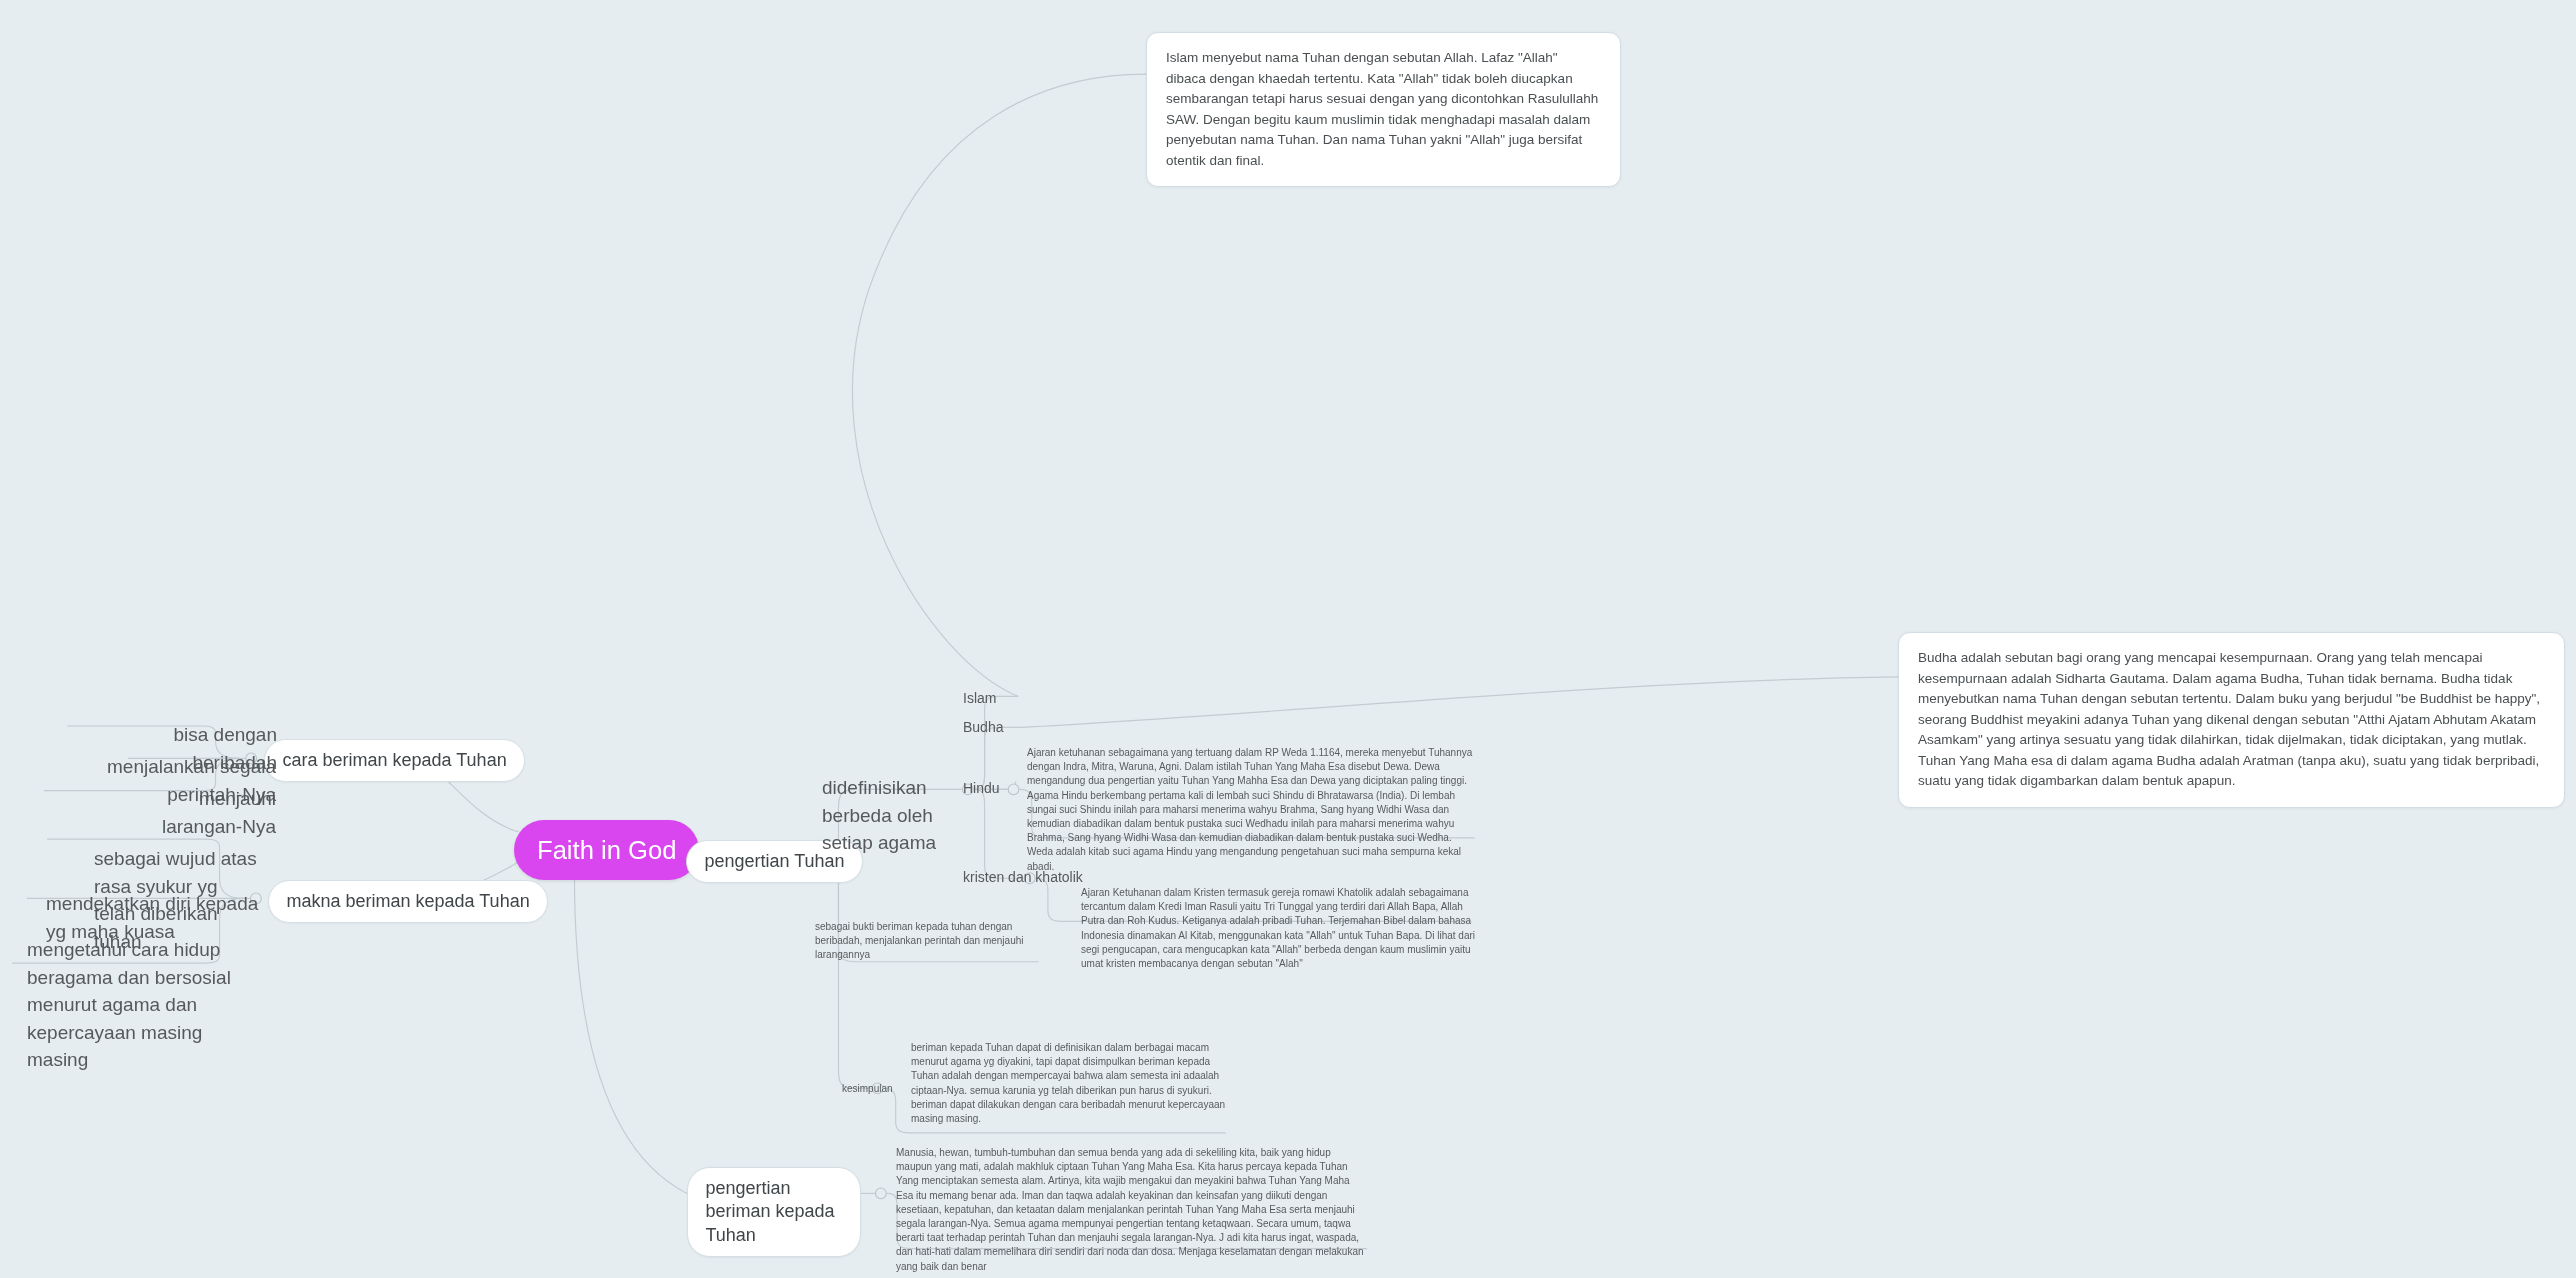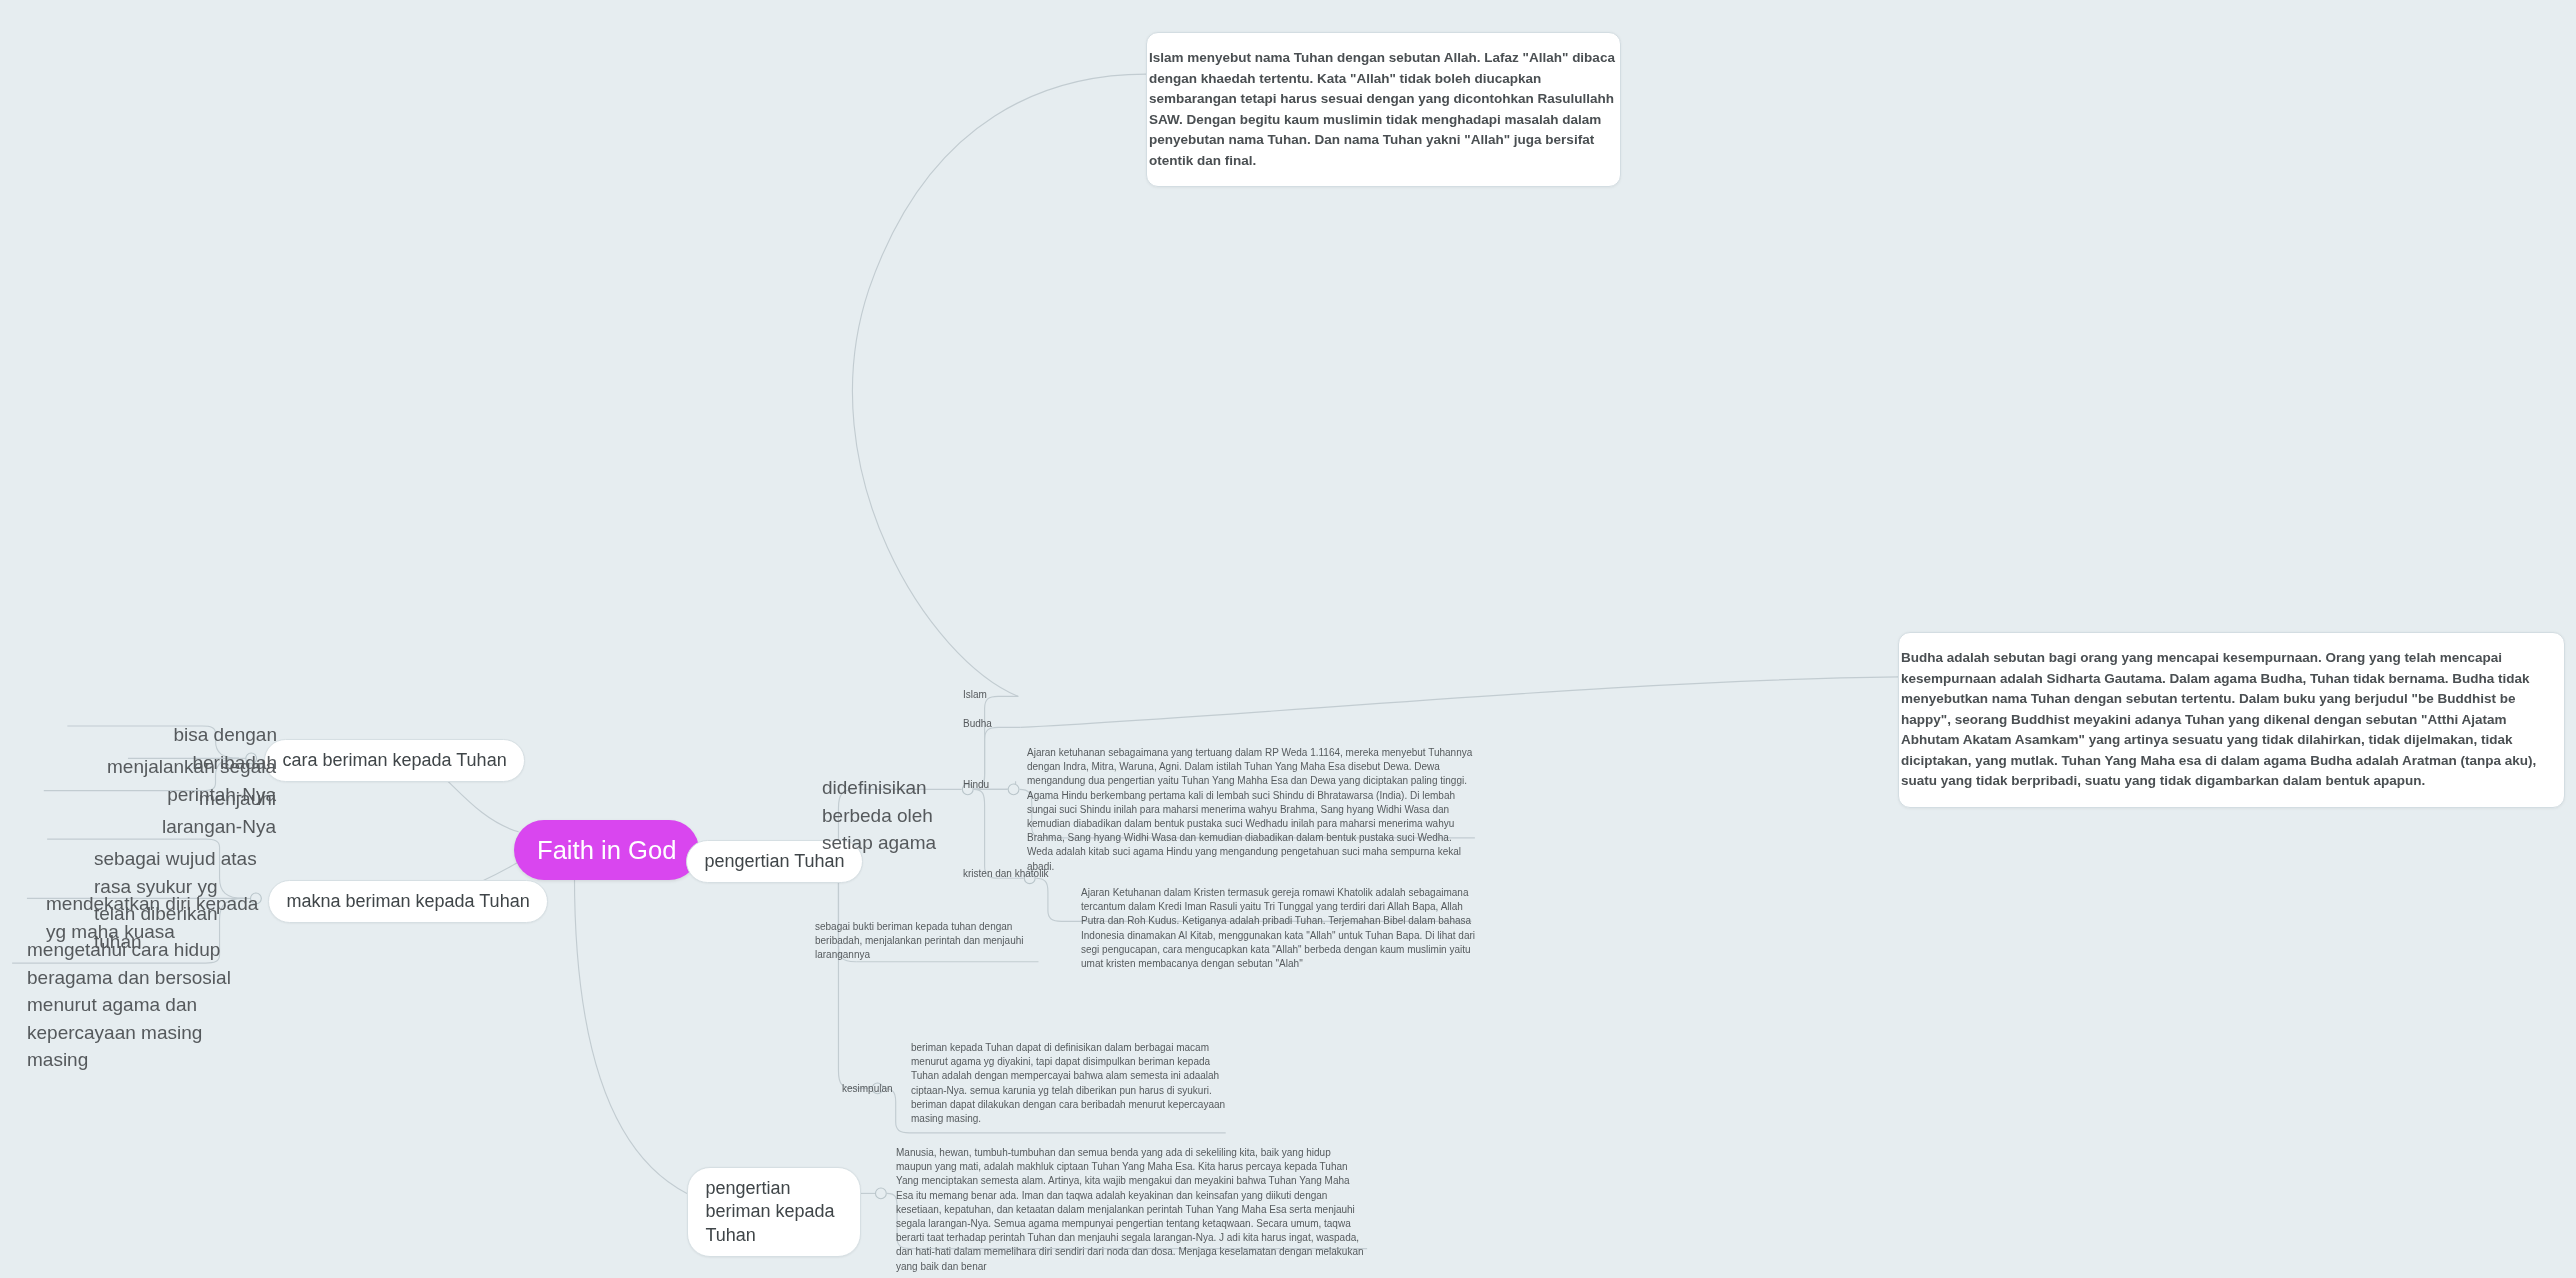--- a/index.html
+++ b/index.html
@@ -53,39 +53,38 @@
     box-shadow: 0 0.7px 2px rgba(0,0,0,0.05);
   }
 
   
   .leaf-text {
     color: #55595c;
     font-size: 19px;
     line-height: 1.45;
   }
   .leaf-text.sm {
-    font-size: 10px;
+    font-size: 14px;
   }
   .leaf-text.xs {
     font-size: 10px;
     line-height: 1.42;
     color: #565b5e;
   }
 
   
   .note-box {
     background: #ffffff;
     border: 0.7px solid #d3dde2;
     border-radius: 12px;
-    padding: 15px 2px;
+    padding: 15px 19px;
     color: #4a4f52;
     font-size: 13.5px;
     line-height: 1.52;
     box-shadow: 0 0.7px 2.7px rgba(0,0,0,0.05);
-    font-weight: bold;
   }
 </style>
 </head>
 <body>
 
 <div id="canvas">
 
   <svg id="wires" viewBox="0 0 3825 1899" xmlns="http://www.w3.org/2000/svg">
     <g fill="none" stroke="#c2ccd1" stroke-width="1.7">
 

